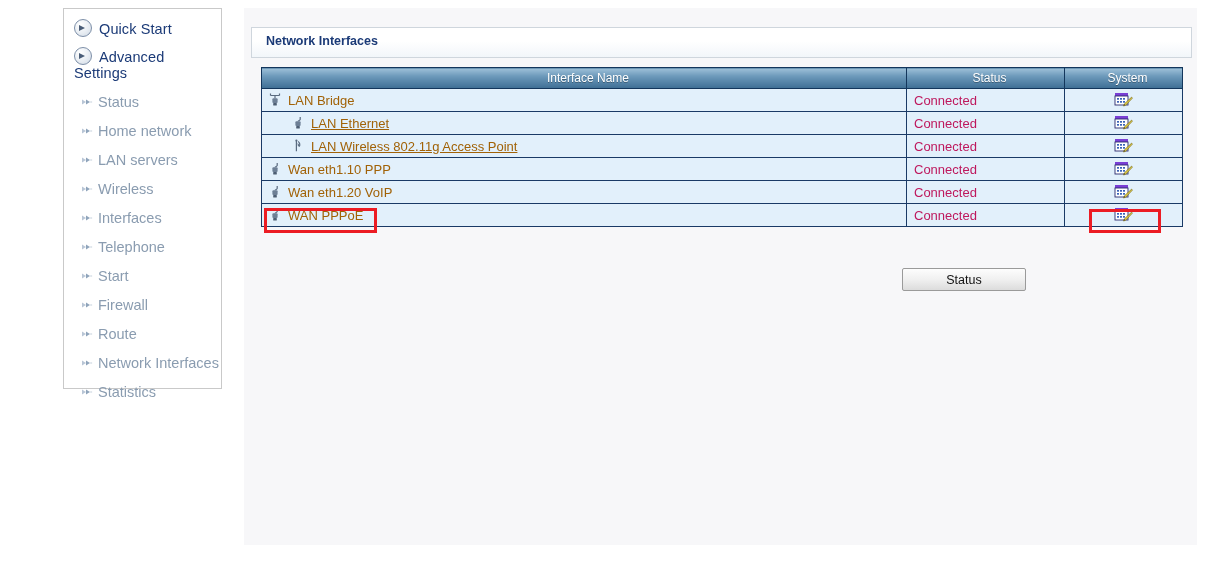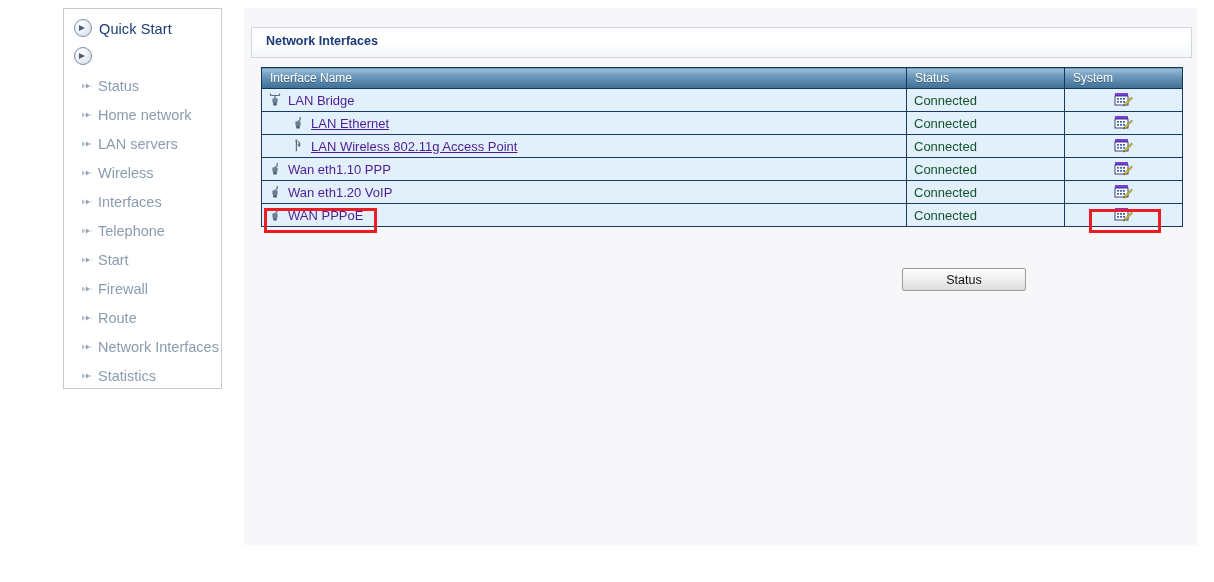--- a/index.html
+++ b/index.html
@@ -116,42 +116,42 @@
     width: 921px;
     border-collapse: collapse;
     table-layout: fixed;
   }
   #iface-table th {
     height: 21px;
     background: linear-gradient(to bottom, #9ec0d8 0%, #6d9abb 38%, #3e6e94 100%);
     color: #ffffff;
     font-size: 12px;
     font-weight: normal;
-    text-align: left;
+    text-align: center;
     padding: 0 0 0 8px;
     border: 1px solid #13365c;
     box-sizing: border-box;
     text-shadow: 0 1px 0 rgba(0,0,0,0.30);
   }
   #iface-table td {
     height: 23px;
     background: #e2f0fb;
     border: 1px solid #1a3a66;
     box-sizing: border-box;
     padding: 0;
     font-size: 13px;
   }
   td.c-name {
-    color: #4c1d95;
+    color: #a16207;
     padding-left: 4px !important;
     white-space: nowrap;
     margin-left: 24px;
   }
   td.c-status {
-    color: #14532d;
+    color: #be185d;
     font-size: 12.5px;
     padding-left: 7px !important;
   }
   td.c-action {
     text-align: center;
   }
   .name-wrap { display: flex; align-items: center; }
   .ind-0 { padding-left: 2px; }
   .ind-1 { padding-left: 25px; text-decoration: underline; }
   .ind-2 { padding-left: 25px; text-decoration: underline; }
@@ -198,21 +198,21 @@
 
 <div id="page">
 
   <div id="sidebar">
 
     <div class="primary-item">
       <span class="arrow-circle"></span><span class="plabel">Quick Start</span>
     </div>
 
     <div class="primary-item">
-      <span class="arrow-circle"></span>
+      <span class="arrow-circle"></span><span class="plabel">Advanced Settings</span>
     </div>
 
     <div class="sub-item">
       <span class="dbl-arrow">
         <svg width="11" height="8" viewBox="0 0 11 8">
             <path d="M0 1.5 L4 4 L0 6.5 Z" fill="#b9c6d6"></path>
             <path d="M4 1.5 L8 4 L4 6.5 Z" fill="#8fa4bb"></path>
             <path d="M8.5 3.6 L10.6 4 L8.5 4.4 Z" fill="#8fa4bb"></path>
           </svg>
       </span><span class="slabel">Status</span>

